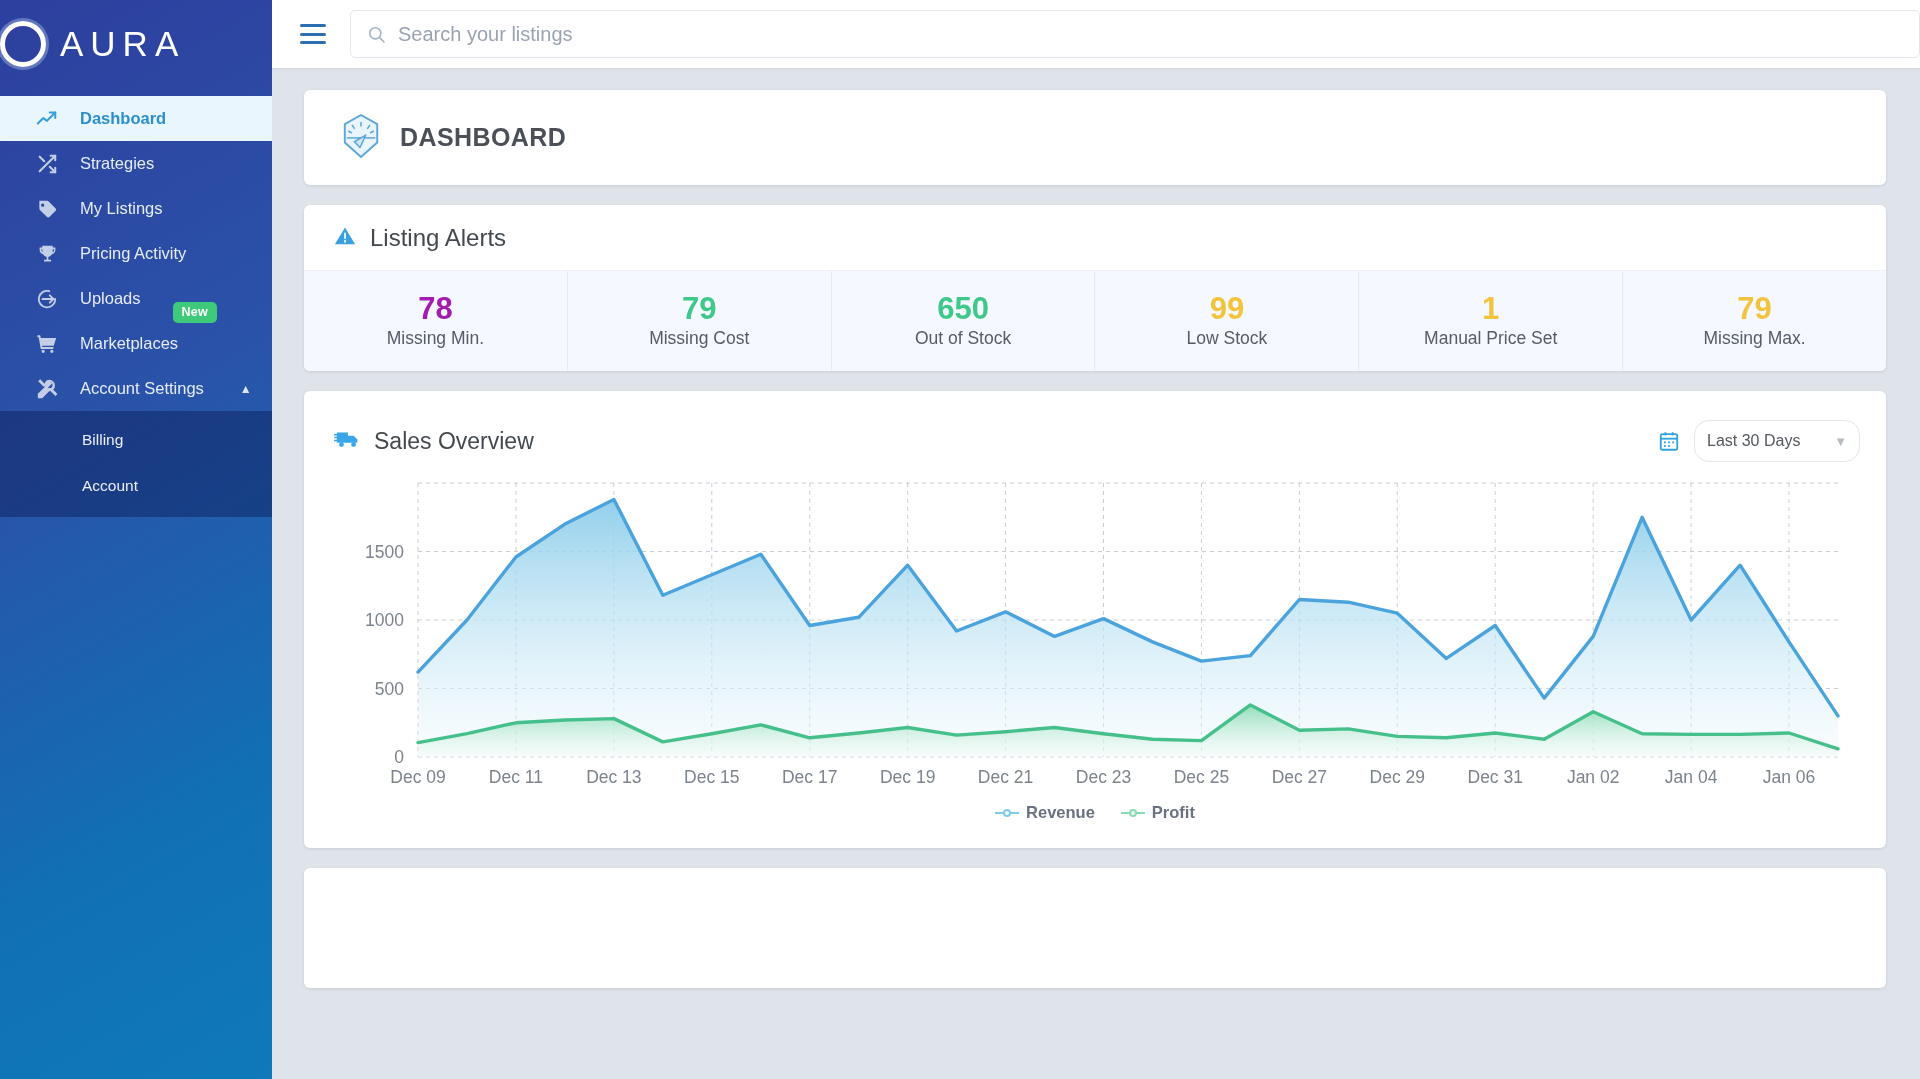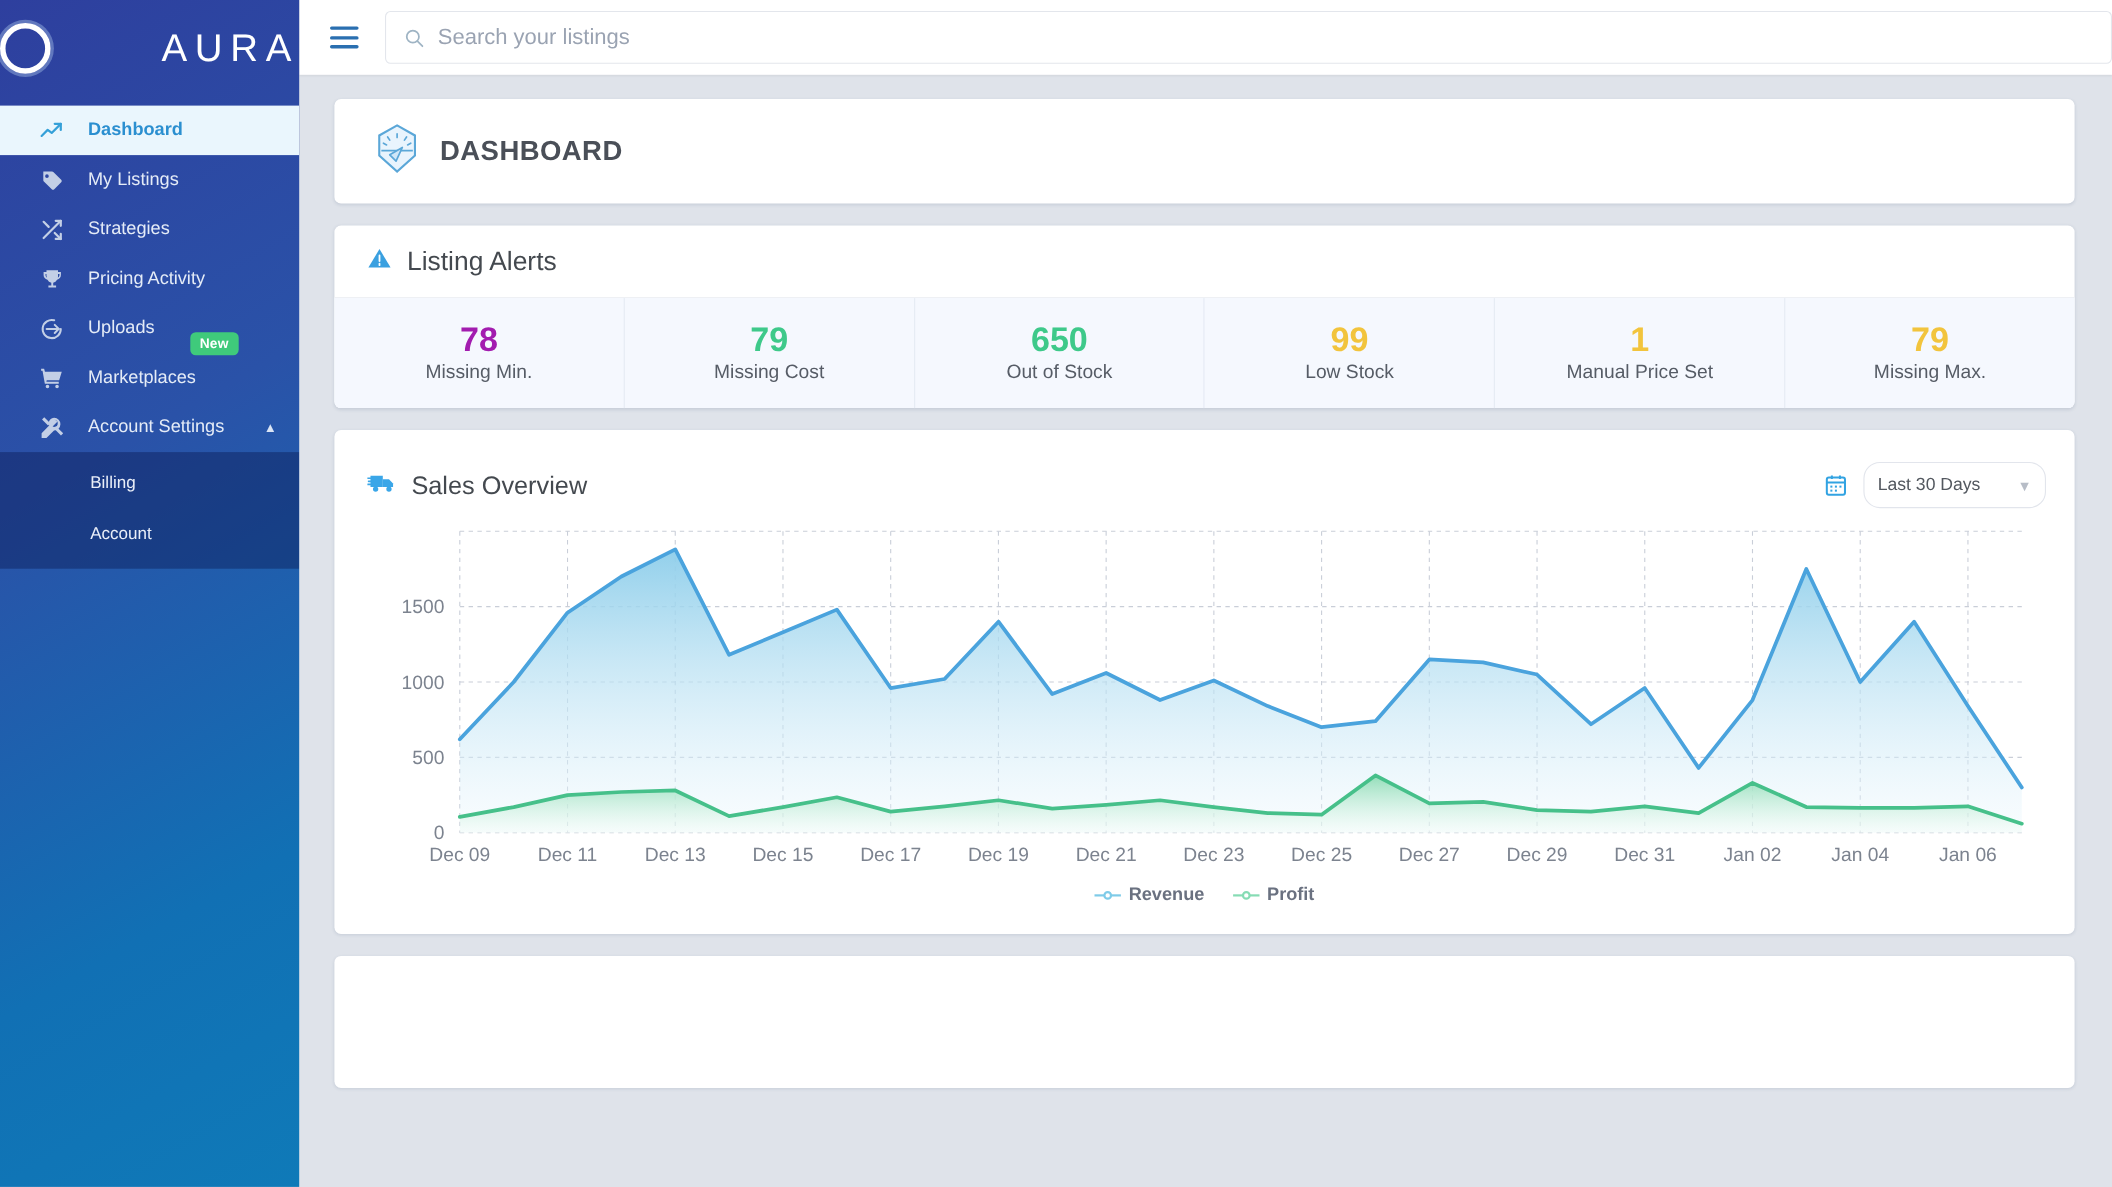--- a/index.html
+++ b/index.html
@@ -11,21 +11,21 @@
   }
   .app { display: flex; width: 1920px; height: 1079px; }
 
   
   .sidebar {
     width: 272px; flex: 0 0 272px; height: 1079px;
     background: linear-gradient(150deg, #2e3f9e 0%, #2a52a8 38%, #1170b4 75%, #0f7ab8 100%);
     position: relative; overflow: hidden;
   }
   .logo-area {
-    height: 88px; display: flex; align-items: center; justify-content: space-between;
+    height: 88px; display: flex; align-items: center; justify-content: flex-start;
     gap: 14px;
   }
   .logo-ring {
     width: 46px; height: 46px; border-radius: 50%;
     border: 5px solid #ffffff;
     box-shadow: 0 0 0 3px rgba(140,165,215,.55);
     background: transparent;
   }
   .logo-text {
     color: #ffffff; font-size: 35px; letter-spacing: 7px;
@@ -155,38 +155,38 @@
           <svg width="22" height="22" viewBox="0 0 24 24" fill="none" stroke="currentColor" stroke-width="2.2" stroke-linecap="round" stroke-linejoin="round">
               <polyline points="2,17 8,11 12,14 21,5"></polyline>
               <polyline points="15,5 21,5 21,11"></polyline>
             </svg>
         </span>
         <span class="label">Dashboard</span>
       </div>
 
       <div class="nav-item">
         <span class="ic">
-          <svg width="21" height="21" viewBox="0 0 24 24" fill="currentColor">
-              <path d="M2.5 3.2h9.3c.5 0 1 .2 1.3.6l8.2 8.2c.7.7.7 1.9 0 2.6l-7.2 7.2c-.7.7-1.9.7-2.6 0L3.3 13.6c-.4-.4-.6-.8-.6-1.3V3.2zm4 3.1a1.9 1.9 0 100 3.8 1.9 1.9 0 000-3.8z"></path>
-            </svg>
-        </span>
-        <span class="label">My Listings</span>
-      </div>
-
-      <div class="nav-item">
-        <span class="ic">
           <svg width="22" height="22" viewBox="0 0 24 24" fill="none" stroke="currentColor" stroke-width="2.2" stroke-linecap="round" stroke-linejoin="round">
               <path d="M16 3h5v5"></path>
               <path d="M4 20L21 3"></path>
               <path d="M21 16v5h-5"></path>
               <path d="M15 15l6 6"></path>
               <path d="M4 4l5 5"></path>
             </svg>
         </span>
         <span class="label">Strategies</span>
+      </div>
+
+      <div class="nav-item">
+        <span class="ic">
+          <svg width="21" height="21" viewBox="0 0 24 24" fill="currentColor">
+              <path d="M2.5 3.2h9.3c.5 0 1 .2 1.3.6l8.2 8.2c.7.7.7 1.9 0 2.6l-7.2 7.2c-.7.7-1.9.7-2.6 0L3.3 13.6c-.4-.4-.6-.8-.6-1.3V3.2zm4 3.1a1.9 1.9 0 100 3.8 1.9 1.9 0 000-3.8z"></path>
+            </svg>
+        </span>
+        <span class="label">My Listings</span>
       </div>
 
       <div class="nav-item">
         <span class="ic">
           <svg width="21" height="21" viewBox="0 0 24 24" fill="currentColor">
               <path d="M6 3h12v2h3v3c0 2.4-1.7 4.4-4 4.9A6 6 0 0113 16v3h3v2H8v-2h3v-3a6 6 0 01-4-3.1C4.7 12.4 3 10.4 3 8V5h3V3zm0 4H5v1c0 1.2.7 2.2 1.7 2.7A8 8 0 016 9V7zm12 0v2c0 .6-.1 1.2-.2 1.7C18.8 10.2 19.5 9.2 19.5 8V7H18z"></path>
             </svg>
         </span>
         <span class="label">Pricing Activity</span>
       </div>

